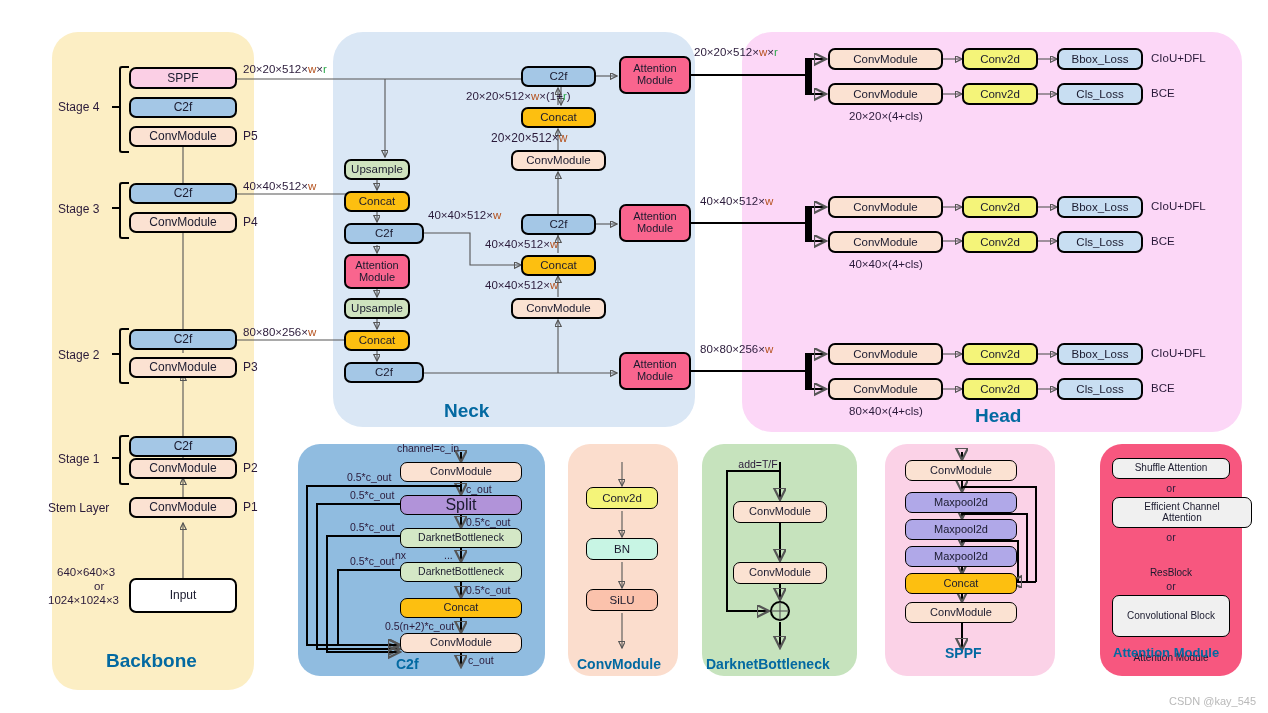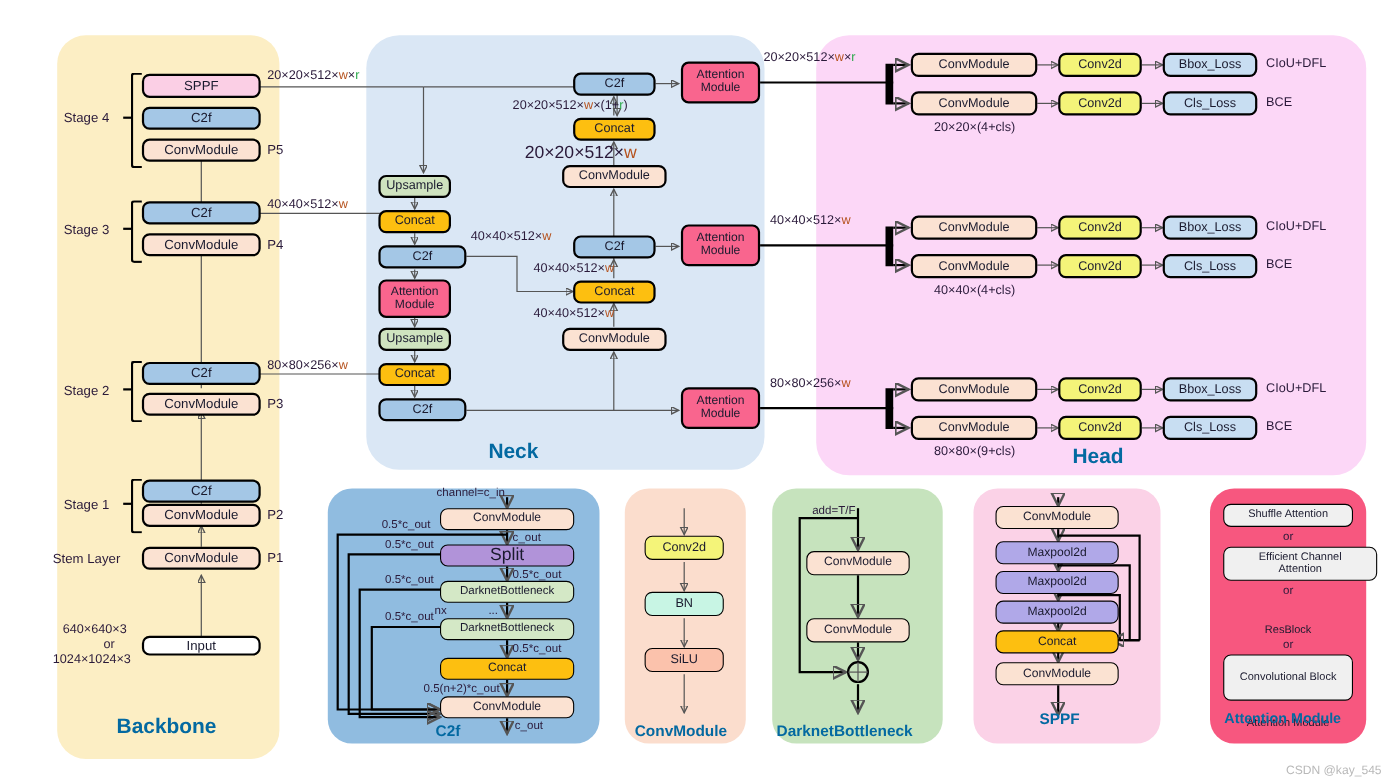--- a/index.html
+++ b/index.html
@@ -211,21 +211,21 @@
   <div class="box" style="left:129px;top:458px;width:108px;height:21px;background:#fbe2d2;font-size:12px;">ConvModule</div>
   <div class="lbl" style="left:58px;top:452px;font-size:12px;">Stage 1</div>
   <div class="lbl" style="left:243px;top:461px;font-size:12px;">P2</div>
   <div class="bracket" style="left:119px;top:435px;width:8px;height:46px;"></div>
   <div class="bracket-tick" style="left:112px;top:457px;width:8px;height:2px;"></div>
 
   <div class="box" style="left:129px;top:497px;width:108px;height:21px;background:#fbe2d2;font-size:12px;">ConvModule</div>
   <div class="lbl" style="left:48px;top:501px;font-size:12px;">Stem Layer</div>
   <div class="lbl" style="left:243px;top:500px;font-size:12px;text-align:center;">P1</div>
 
-  <div class="box" style="left:129px;top:578px;width:108px;height:18px;background:#ffffff;font-size:12px;">Input</div>
+  <div class="box" style="left:129px;top:578px;width:108px;height:35px;background:#ffffff;font-size:12px;">Input</div>
   <div class="lbl" style="left:57px;top:566px;font-size:11.5px;text-align:right;">640×640×3</div>
   <div class="lbl" style="left:94px;top:580px;font-size:11.5px;">or</div>
   <div class="lbl" style="left:48px;top:594px;font-size:11.5px;">1024×1024×3</div>
 
   <div class="panel-title" style="left:106px;top:650px;font-size:19px;">Backbone</div>
 
   <div class="box" style="left:344px;top:159px;width:66px;height:21px;background:#cfe3bf;font-size:11.5px;">Upsample</div>
   <div class="box" style="left:344px;top:191px;width:66px;height:21px;background:#fdbf10;font-size:11.5px;">Concat</div>
   <div class="box" style="left:344px;top:223px;width:80px;height:21px;background:#a4c7e6;font-size:11.5px;">C2f</div>
   <div class="box" style="left:344px;top:254px;width:66px;height:35px;background:#f9658e;font-size:11px;flex-direction:column;">
@@ -265,21 +265,21 @@
   <div class="lbl" style="left:243px;top:180px;font-size:11.5px;">
     <span>40×40×512×</span><span class="w">w</span>
   </div>
   <div class="lbl" style="left:243px;top:326px;font-size:11.5px;">
     <span>80×80×256×</span><span class="w">w</span>
   </div>
 
   <div class="lbl" style="left:466px;top:90px;font-size:11.5px;">
     <span>20×20×512×</span><span class="w">w</span><span>×(1+</span><span class="r">r</span><span>)</span>
   </div>
-  <div class="lbl" style="left:477px;top:131px;font-size:16px;">
+  <div class="lbl" style="left:491px;top:131px;font-size:12px;">
     <span>20×20×512×</span><span class="w">w</span>
   </div>
   <div class="lbl" style="left:428px;top:209px;font-size:11.5px;">
     <span>40×40×512×</span><span class="w">w</span>
   </div>
   <div class="lbl" style="left:485px;top:238px;font-size:11.5px;">
     <span>40×40×512×</span><span class="w">w</span>
   </div>
   <div class="lbl" style="left:485px;top:279px;font-size:11.5px;">
     <span>40×40×512×</span><span class="w">w</span>
@@ -319,21 +319,21 @@
 
   <div class="box" style="left:828px;top:343px;width:115px;height:22px;background:#fbe2d2;font-size:11.5px;">ConvModule</div>
   <div class="box" style="left:962px;top:343px;width:76px;height:22px;background:#f4f479;font-size:11.5px;">Conv2d</div>
   <div class="box" style="left:1057px;top:343px;width:86px;height:22px;background:#c8def2;font-size:11.5px;">Bbox_Loss</div>
   <div class="lbl" style="left:1151px;top:347px;font-size:11.5px;">CIoU+DFL</div>
 
   <div class="box" style="left:828px;top:378px;width:115px;height:22px;background:#fbe2d2;font-size:11.5px;">ConvModule</div>
   <div class="box" style="left:962px;top:378px;width:76px;height:22px;background:#f4f479;font-size:11.5px;">Conv2d</div>
   <div class="box" style="left:1057px;top:378px;width:86px;height:22px;background:#c8def2;font-size:11.5px;">Cls_Loss</div>
   <div class="lbl" style="left:1151px;top:382px;font-size:11.5px;">BCE</div>
-  <div class="lbl center" style="left:886px;top:405px;font-size:11.5px;">80×80×(9+cls)</div>
+  <div class="lbl center" style="left:886px;top:405px;font-size:11.5px;">80×40×(4+cls)</div>
 
   <div class="panel-title" style="left:975px;top:405px;font-size:19px;">Head</div>
 
   <div class="lbl center" style="left:428px;top:442px;font-size:10.5px;">channel=c_in</div>
   <div class="box thin" style="left:400px;top:462px;width:122px;height:20px;background:#fbe2d2;font-size:11px;">ConvModule</div>
   <div class="box thin" style="left:400px;top:495px;width:122px;height:20px;background:#b193d9;font-size:16px;">Split</div>
   <div class="box thin" style="left:400px;top:528px;width:122px;height:20px;background:#d4e8c6;font-size:10.5px;">DarknetBottleneck</div>
   <div class="box thin" style="left:400px;top:562px;width:122px;height:20px;background:#d4e8c6;font-size:10.5px;">DarknetBottleneck</div>
   <div class="box thin" style="left:400px;top:598px;width:122px;height:20px;background:#fdbf10;font-size:11px;">Concat</div>
   <div class="box thin" style="left:400px;top:633px;width:122px;height:20px;background:#fbe2d2;font-size:11px;">ConvModule</div>

